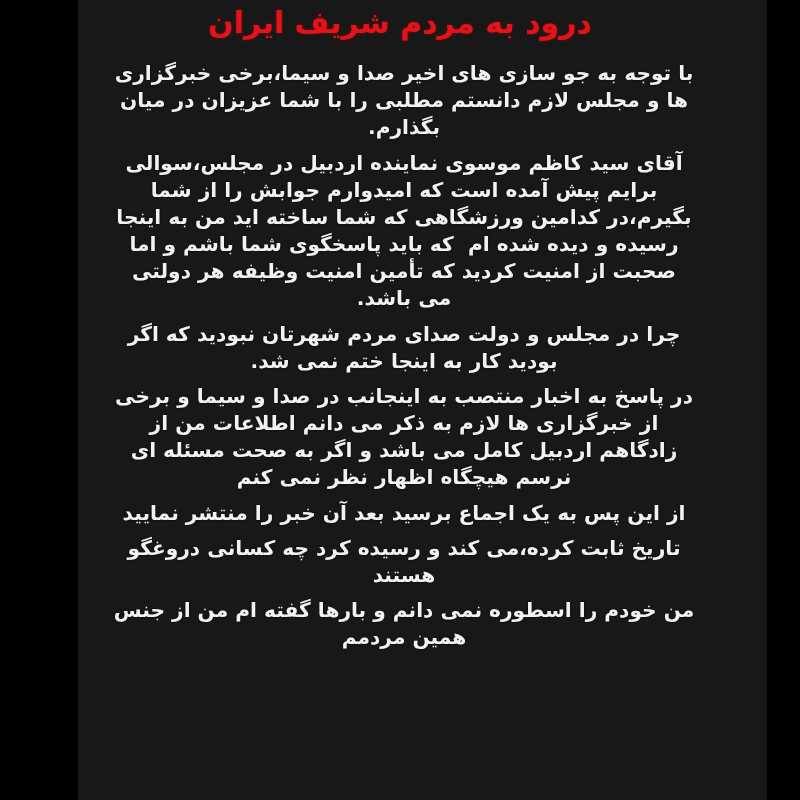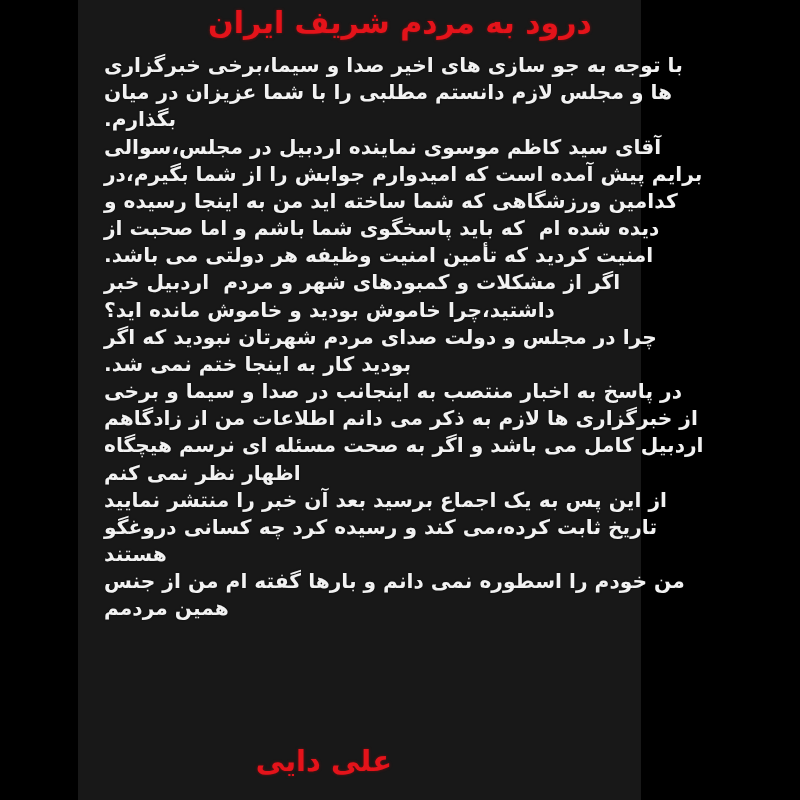--- a/index.html
+++ b/index.html
@@ -21,21 +21,21 @@
     height: 800px;
     background: #000000;
     box-sizing: border-box;
   }
 
   
   #panel {
     position: absolute;
     left: 78px;
     top: 0;
-    width: 563px;
+    width: 689px;
     height: 800px;
     background: #181818;
     box-sizing: border-box;
     padding: 0;
   }
 
   .title {
     position: absolute;
     top: 4px;
     left: 0;
@@ -62,25 +62,25 @@
     unicode-bidi: isolate;
     text-align: right;
     color: #f2f2f2;
     font-size: 20.2px;
     font-weight: bold;
     line-height: 1.345;
     text-shadow: 0 0 2px rgba(0,0,0,0.9);
   }
 
   .para {
-    margin: 0;
+    margin: 8px;
     padding: 0;
     direction: rtl;
     unicode-bidi: isolate;
-    text-align: left;
+    text-align: center;
     white-space: pre-wrap;
     word-wrap: break-word;
   }
 
   .signature {
     position: absolute;
     bottom: 22px;
     left: 0;
     width: 644px;
     box-sizing: border-box;
@@ -98,24 +98,22 @@
 <body>
 
 <div id="poster">
   <div id="panel">
 
     <div class="title">درود به مردم شریف ایران</div>
 
     <div class="body-block">
       <p class="para">با توجه به جو سازی های اخیر صدا و سیما،برخی خبرگزاری ها و مجلس لازم دانستم مطلبی را با شما عزیزان در میان بگذارم.</p>
       <p class="para">آقای سید کاظم موسوی نماینده اردبیل در مجلس،سوالی برایم پیش آمده است که امیدوارم جوابش را از شما بگیرم،در کدامین ورزشگاهی که شما ساخته اید من به اینجا رسیده و دیده شده ام  که باید پاسخگوی شما باشم و اما صحبت از امنیت کردید که تأمین امنیت وظیفه هر دولتی می باشد.</p>
-      <p class="para">اگر از مشکلات و کمبودهای شهر و مردم  اردبیل خبر داشتید،چرا خاموش بودید و خاموش مانده اید؟</p>
       <p class="para">چرا در مجلس و دولت صدای مردم شهرتان نبودید که اگر بودید کار به اینجا ختم نمی شد.</p>
       <p class="para">در پاسخ به اخبار منتصب به اینجانب در صدا و سیما و برخی از خبرگزاری ها لازم به ذکر می دانم اطلاعات من از زادگاهم اردبیل کامل می باشد و اگر به صحت مسئله ای نرسم هیچگاه اظهار نظر نمی کنم</p>
       <p class="para">از این پس به یک اجماع برسید بعد آن خبر را منتشر نمایید</p>
       <p class="para">تاریخ ثابت کرده،می کند و رسیده کرد چه کسانی دروغگو هستند</p>
       <p class="para">من خودم را اسطوره نمی دانم و بارها گفته ام من از جنس همین مردمم</p>
     </div>
 
-    <div class="signature">علی دایی</div>
 
   </div>
 </div>
 
 </body></html>

